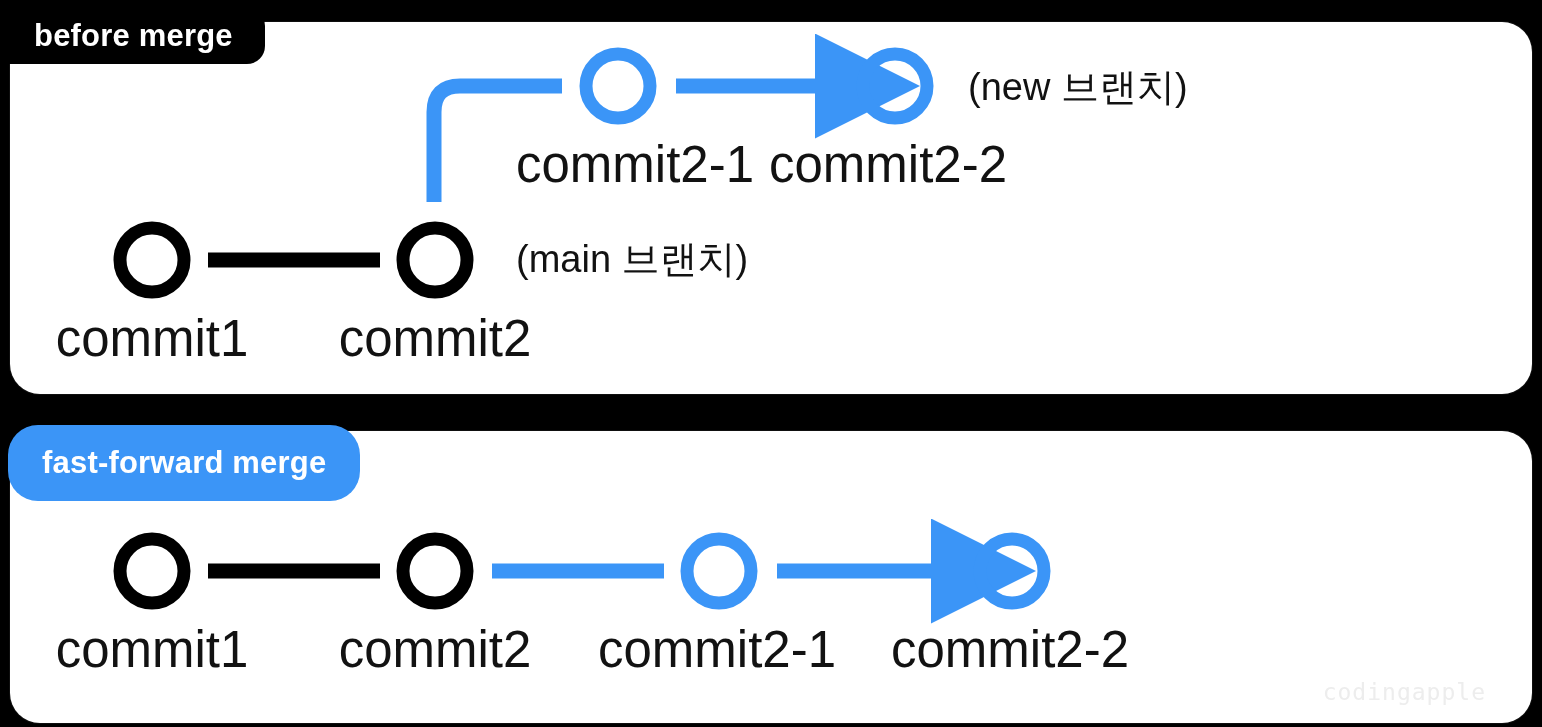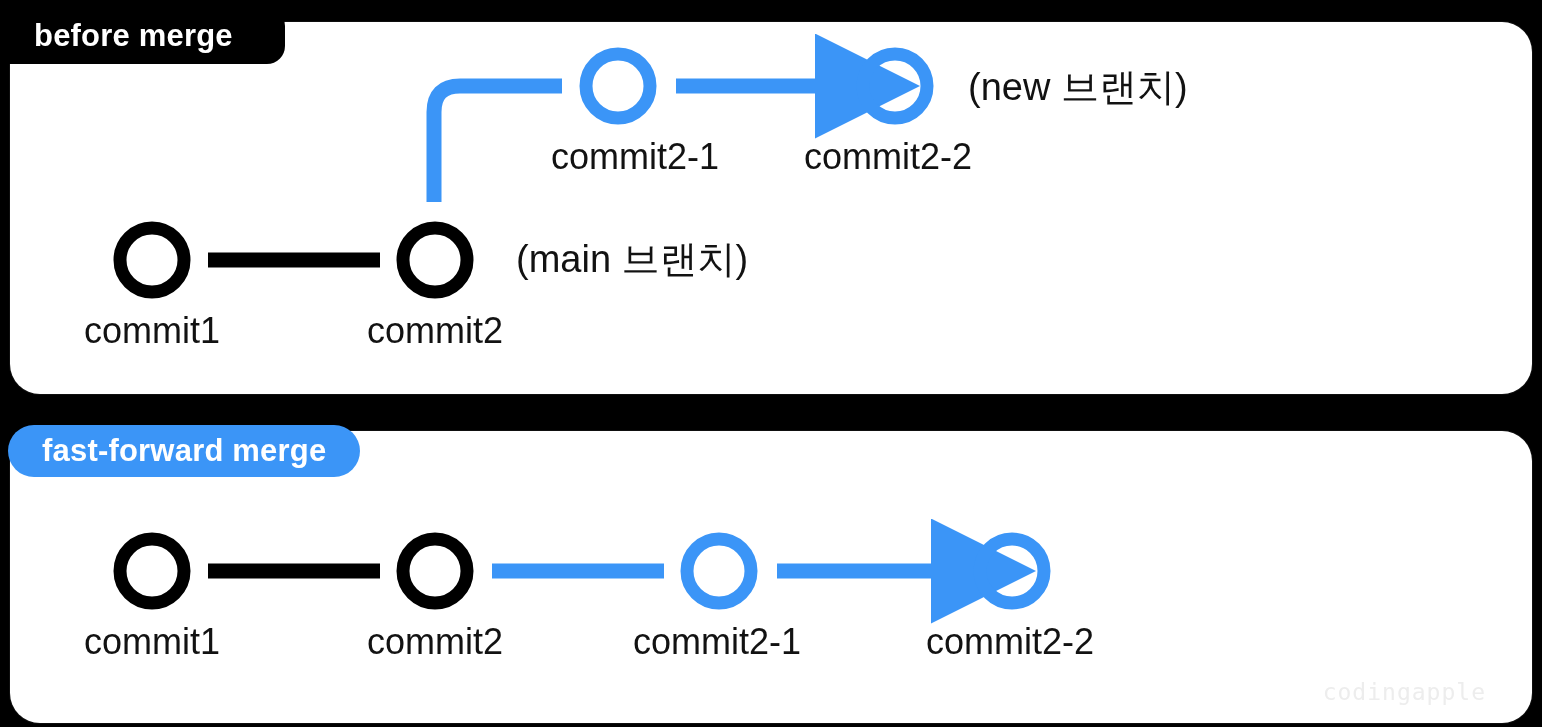--- a/index.html
+++ b/index.html
@@ -46,29 +46,29 @@
     align-items: center;
     color: #ffffff;
     font-weight: 700;
     letter-spacing: 0.2px;
     white-space: nowrap;
   }
   #badge-before {
     left: 0px;
     top: 8px;
     height: 56px;
-    padding: 0 52px 0 34px;
+    padding: 0 32px 0 34px;
     background: #000000;
     border-radius: 0 18px 18px 0;
     font-size: 31px;
   }
   #badge-after {
     left: 8px;
     top: 425px;
-    height: 52px;
+    height: 76px;
     padding: 0 34px;
     background: #3b95f7;
     border-radius: 30px;
     font-size: 31px;
   }
 
   
   .graph {
     position: absolute;
     left: 0;
@@ -76,21 +76,21 @@
     width: 1542px;
     height: 727px;
     pointer-events: none;
   }
 
   
   .commit-label {
     position: absolute;
     transform: translateX(-50%);
     color: #121212;
-    font-size: 36px;
+    font-size: 51px;
     line-height: 1;
     white-space: nowrap;
   }
   .branch-label {
     position: absolute;
     color: #121212;
     font-size: 38px;
     line-height: 1;
     white-space: nowrap;
   }

